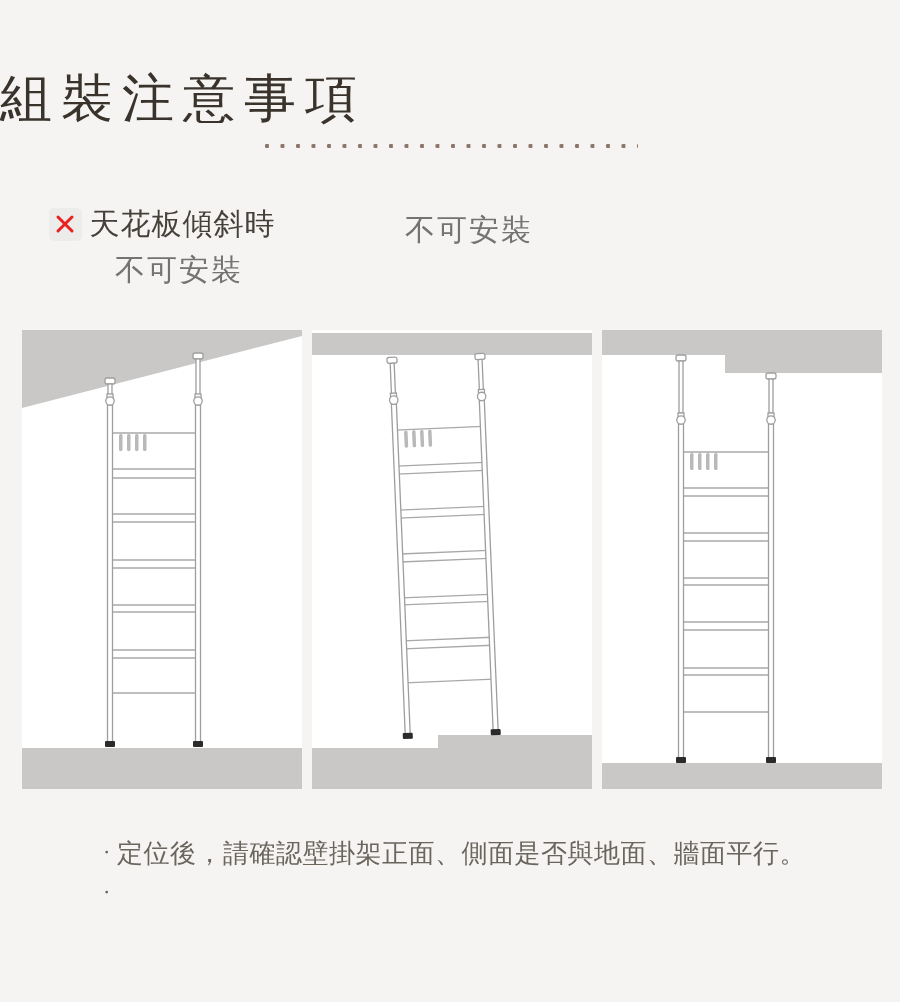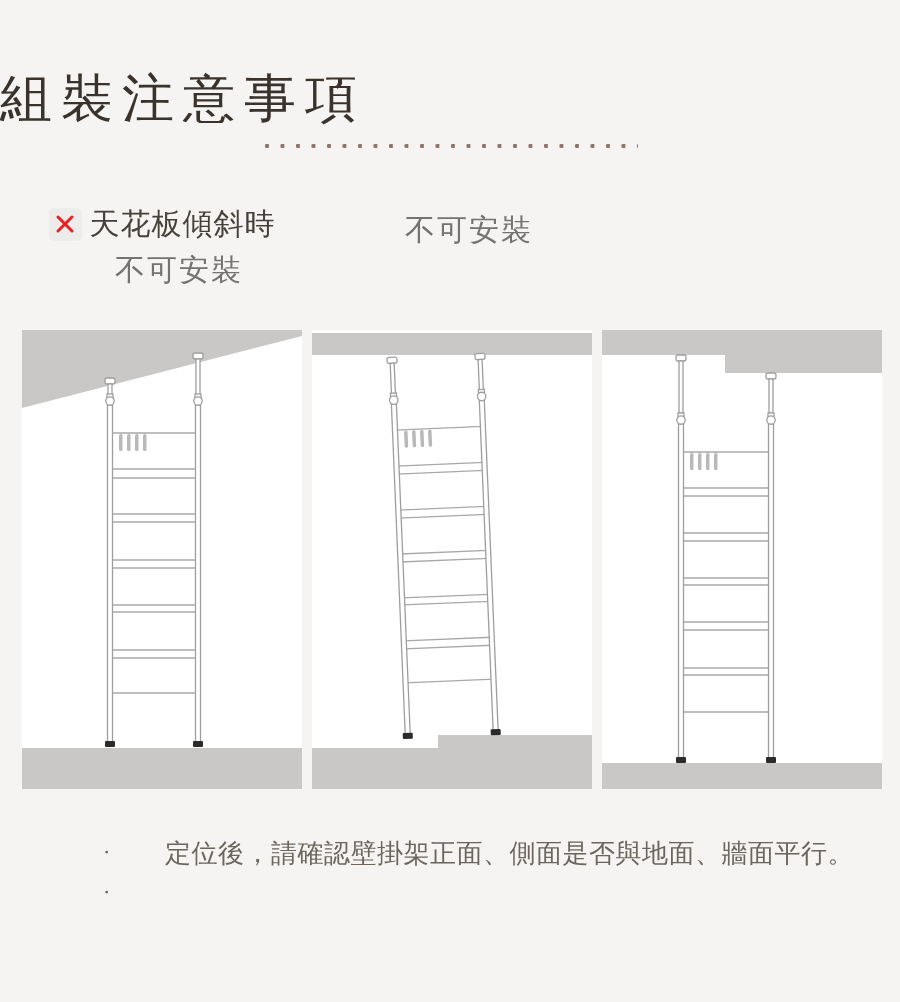--- a/index.html
+++ b/index.html
@@ -49,21 +49,21 @@
   }
   .panel {
     width:280px; height:459px; background:#ffffff; position:relative;
   }
   .panel svg { display:block; }
   .notes {
     position:absolute; top:836px; left:98px;
   }
   .note-row { display:flex; align-items:baseline; margin-bottom:15px; }
   .note-bullet { font-size:17px; color:#6b655e; margin-right:2px; position:relative; top:-4px; }
-  .note-text { font-size:26px; color:#6b655e; letter-spacing:0.5px; line-height:34px;margin-left:48px; }
+  .note-text { font-size:26px; color:#6b655e; letter-spacing:0.5px; line-height:34px; }
 </style>
 </head>
 <body>
 
 <div class="page-title">組裝注意事項</div>
 <div class="dotted-divider"></div>
 
 <div class="conditions-row">
 
   <div class="condition">

